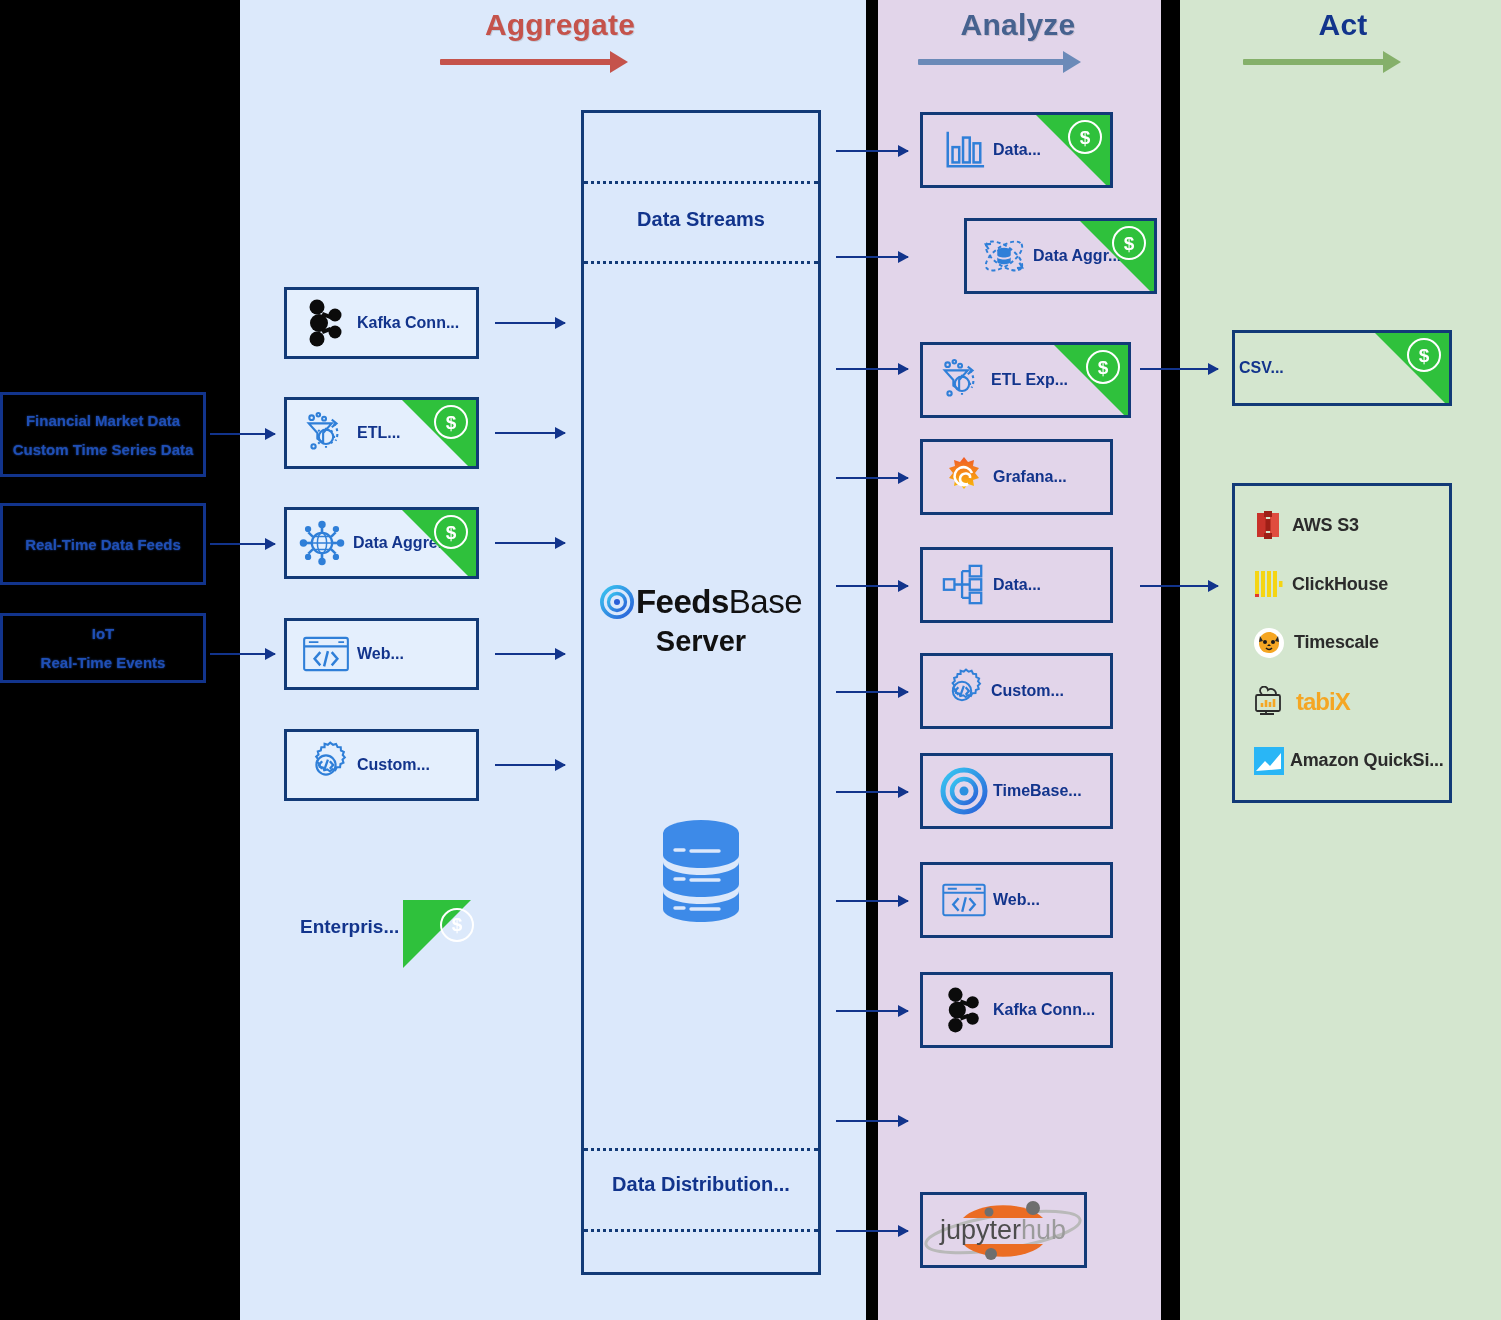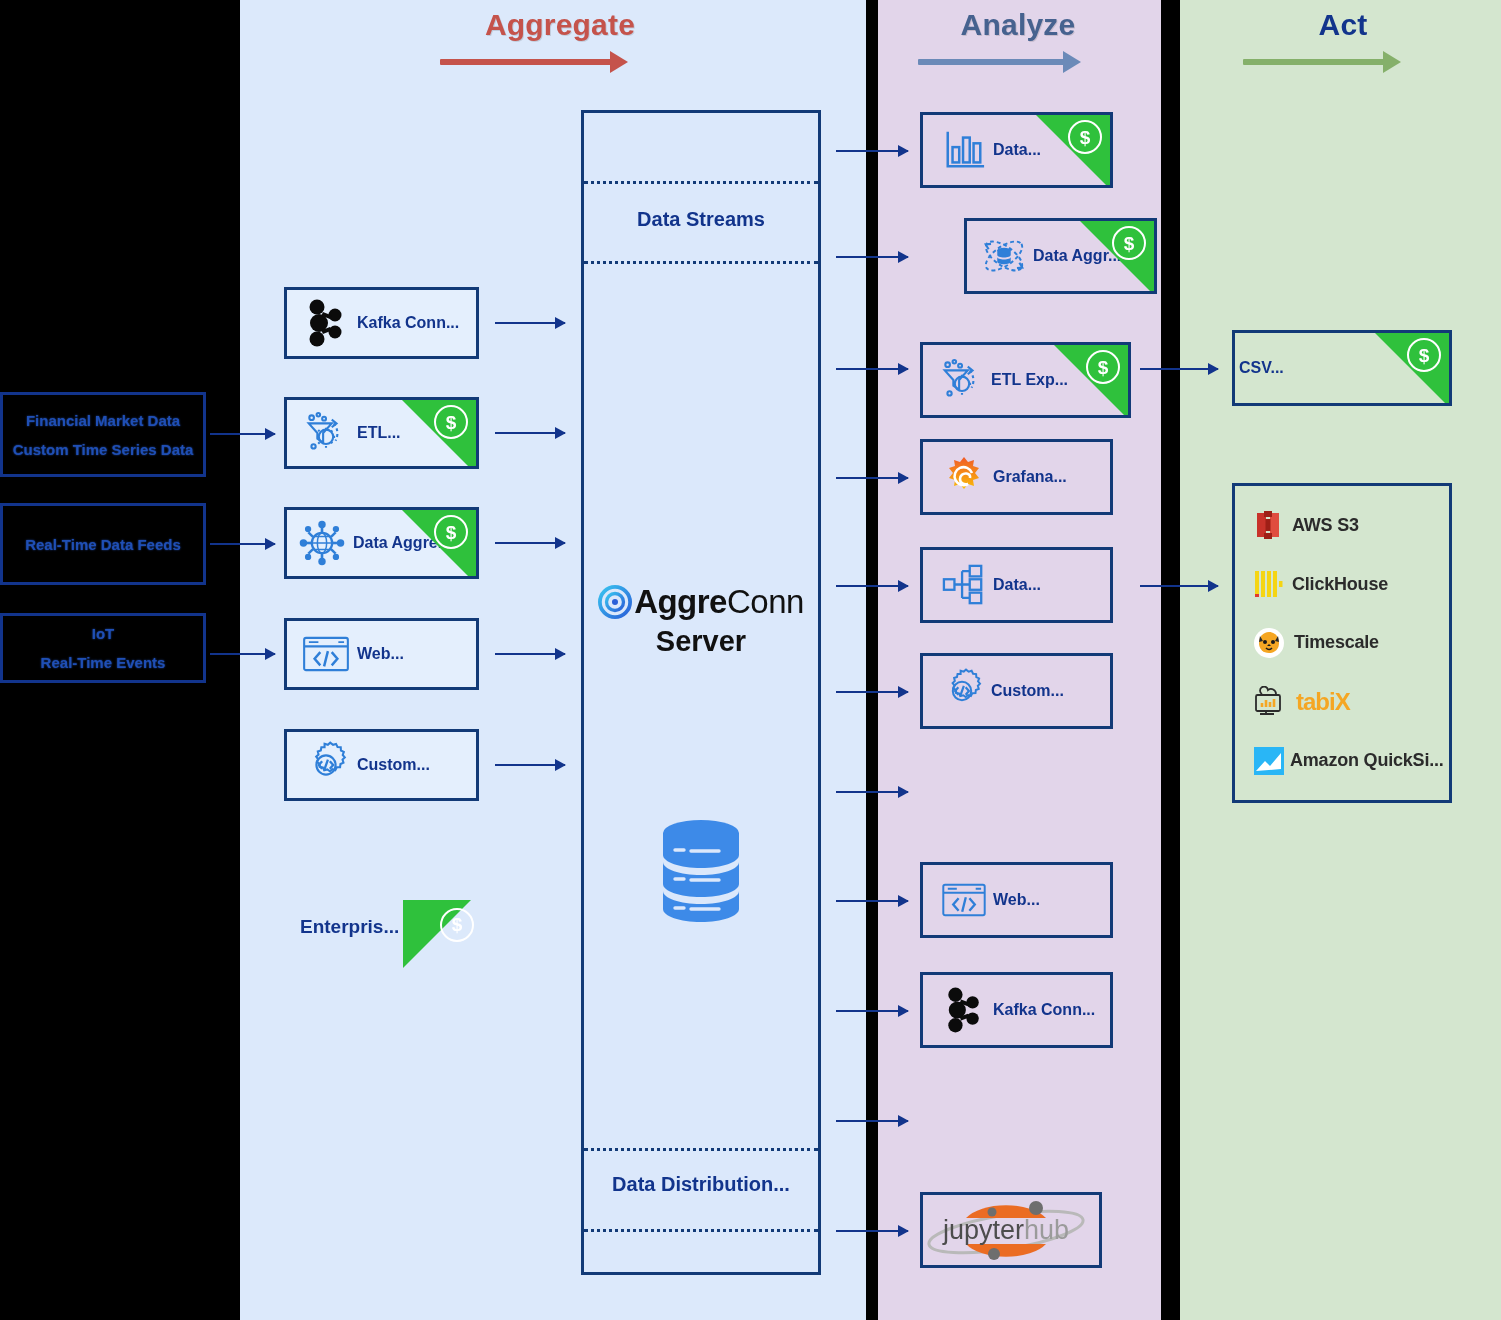--- a/index.html
+++ b/index.html
@@ -263,21 +263,21 @@
                 <linearGradient id="tbg" x1="0" y1="0" x2="1" y2="1">
               <stop offset="0" stop-color="#39c5f0"></stop>
                   <stop offset="1" stop-color="#2a5fd8"></stop>
                 </linearGradient>
               </defs>
             <circle cx="18" cy="18" r="16" fill="none" stroke="url(#tbg)" stroke-width="4"></circle>
             <circle cx="18" cy="18" r="9" fill="none" stroke="url(#tbg)" stroke-width="3.5"></circle>
             <circle cx="18" cy="18" r="3.2" fill="#2a5fd8"></circle>
           </svg>
         </span>
-        <span class="tname"><span>Aggre</span><span class="light">Conn</span></span>
+        <span class="tname"><span>Feeds</span><span class="light">Base</span></span>
       </div>
       <div class="srv">Server</div>
     </div>
 
     <div id="tb-db">
       <svg width="88" height="104" viewBox="0 0 88 104">
         <g fill="#3d8ae8">
           <ellipse cx="44" cy="15" rx="38" ry="13"></ellipse>
           <path d="M6 15v22c0 7.2 17 13 38 13s38-5.8 38-13V15z"></path>
           <path d="M6 44v22c0 7.2 17 13 38 13s38-5.8 38-13V44c0 7.2-17 13-38 13S6 51.2 6 44z"></path>
@@ -387,20 +387,36 @@
     <div class="ico" style="width:58px;margin-left:10px;">
       <svg width="46" height="46" viewBox="0 0 50 50" fill="none" stroke="#2f7fd8" stroke-width="2.2">
         <path d="M25 3l3.5 1 2.5-2.2 3 2.3 3.2-1 1.6 3.3 3.4.3.2 3.4 3.1 1.5-1.2 3.2 2.2 2.6-2.4 2.4 1 3.3-3.2 1.3-.4 3.4-3.4.1-1.7 3.2-3.1-1.1-2.6 2.2-2.8-2-3.3 1-1.4-3.1-3.4-.5v-3.4l-3-1.7 1.3-3.1-2-2.7 2.5-2.3-.8-3.3 3.2-1.1.6-3.4 3.4.1z" transform="translate(-1,0) scale(0.98)"></path>
         <circle cx="25" cy="25" r="10"></circle>
         <path d="M21 21l-3.5 4 3.5 4M29 21l3.5 4-3.5 4M27 19.5l-4 11" stroke-width="2.4"></path>
       </svg>
     </div>
     <div class="lbl">Custom...</div>
   </div>
 
+  <div class="node ana" style="left:920px;top:753px;width:193px;height:76px;">
+    <div class="ico" style="width:58px;margin-left:12px;">
+      <svg width="48" height="48" viewBox="0 0 48 48">
+        <defs>
+            <linearGradient id="tbg2" x1="0" y1="0" x2="1" y2="1">
+          <stop offset="0" stop-color="#37c8f2"></stop>
+              <stop offset="1" stop-color="#2a5fd8"></stop>
+            </linearGradient>
+          </defs>
+        <circle cx="24" cy="24" r="21" fill="none" stroke="url(#tbg2)" stroke-width="5"></circle>
+        <circle cx="24" cy="24" r="12" fill="none" stroke="url(#tbg2)" stroke-width="4.5"></circle>
+        <circle cx="24" cy="24" r="4.5" fill="#2b8fe0"></circle>
+      </svg>
+    </div>
+    <div class="lbl">TimeBase...</div>
+  </div>
 
   <div class="node ana" style="left:920px;top:862px;width:193px;height:76px;">
     <div class="ico" style="width:58px;margin-left:12px;">
       <svg width="46" height="36" viewBox="0 0 50 40" fill="none" stroke="#2f7fd8" stroke-width="2.2">
         <rect x="2" y="3" width="46" height="34" rx="2"></rect>
         <path d="M2 12h46"></path>
           <path d="M7 7.5h10M38 7.5h6" stroke-width="2"></path>
         <path d="M19 18l-6 7 6 7M31 18l6 7-6 7M27 17l-4 16" stroke-width="2.6"></path>
       </svg>
     </div>
@@ -418,21 +434,21 @@
         <circle cx="14" cy="25" r="9"></circle>
         <rect x="17" y="15" width="9" height="4" transform="rotate(20 20 17)"></rect>
         <rect x="17" y="31" width="9" height="4" transform="rotate(-20 20 33)"></rect>
       </g>
         </svg>
     </div>
     <div class="lbl">Kafka Conn...</div>
   </div>
 
 
-  <div class="node ana" style="left:920px;top:1192px;width:182px;height:76px;justify-content:flex-end;">
+  <div class="node ana" style="left:920px;top:1192px;width:167px;height:76px;justify-content:center;">
     <div class="ico" style="position:relative;width:185px;height:72px;">
       <svg width="185" height="72" viewBox="0 0 185 72">
         <ellipse cx="92" cy="38" rx="78" ry="17" fill="none" stroke="#b9b9b9" stroke-width="3" transform="rotate(-9 92 38)"></ellipse>
         <path d="M52 24a44 22 0 0 1 80 0z" fill="#eb6c23"></path>
         <path d="M52 50a44 22 0 0 0 80 0z" fill="#eb6c23"></path>
         <circle cx="122" cy="14" r="7" fill="#6e6e6e"></circle>
         <circle cx="78" cy="18" r="4.5" fill="#6e6e6e"></circle>
         <circle cx="80" cy="60" r="6" fill="#6e6e6e"></circle>
         <text x="92" y="45" text-anchor="middle" font-family="Liberation Sans, sans-serif" font-size="27">
           <tspan fill="#4d4d4d">jupyter</tspan><tspan fill="#9b9b9b">hub</tspan>

